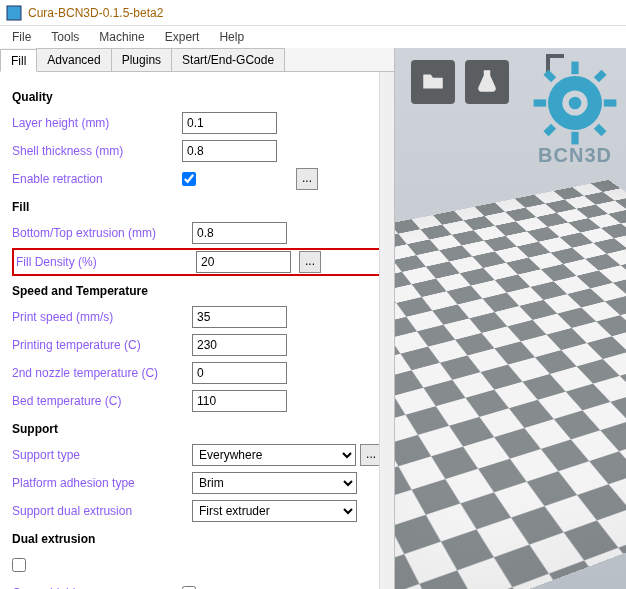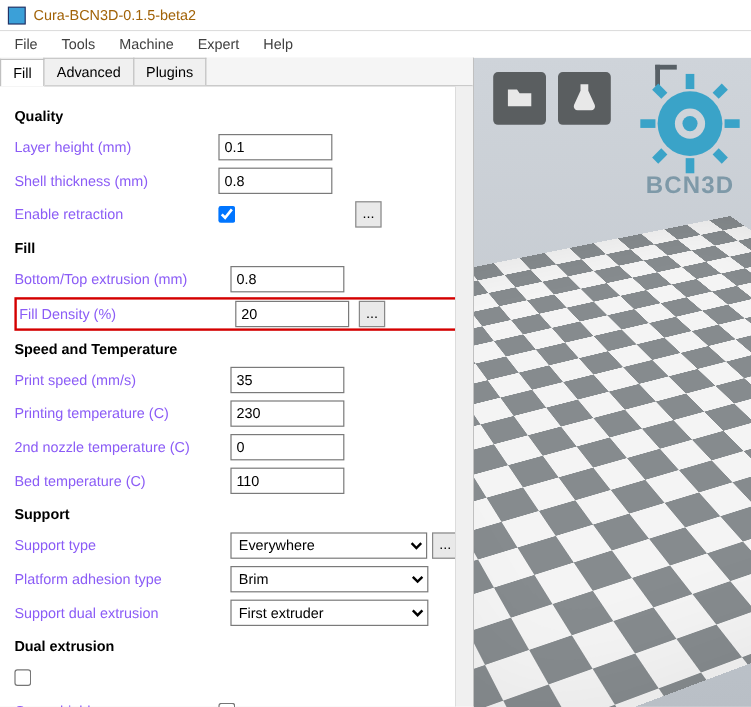--- a/index.html
+++ b/index.html
@@ -63,20 +63,21 @@
   <span class="menuitem">Expert</span>
   <span class="menuitem">Help</span>
 </div>
 
 <div class="main">
   <div class="left">
     <div class="tabs">
       <div class="tab active">Fill</div>
       <div class="tab">Advanced</div>
       <div class="tab">Plugins</div>
+      <div class="tab">Start/End-GCode</div>
     </div>
 
     <div class="panel">
 
       <div class="section-title">Quality</div>
       <div class="row">
         <label>Layer height (mm)</label>
         <input class="txt" value="0.1" style="">
       </div>
       <div class="row">

